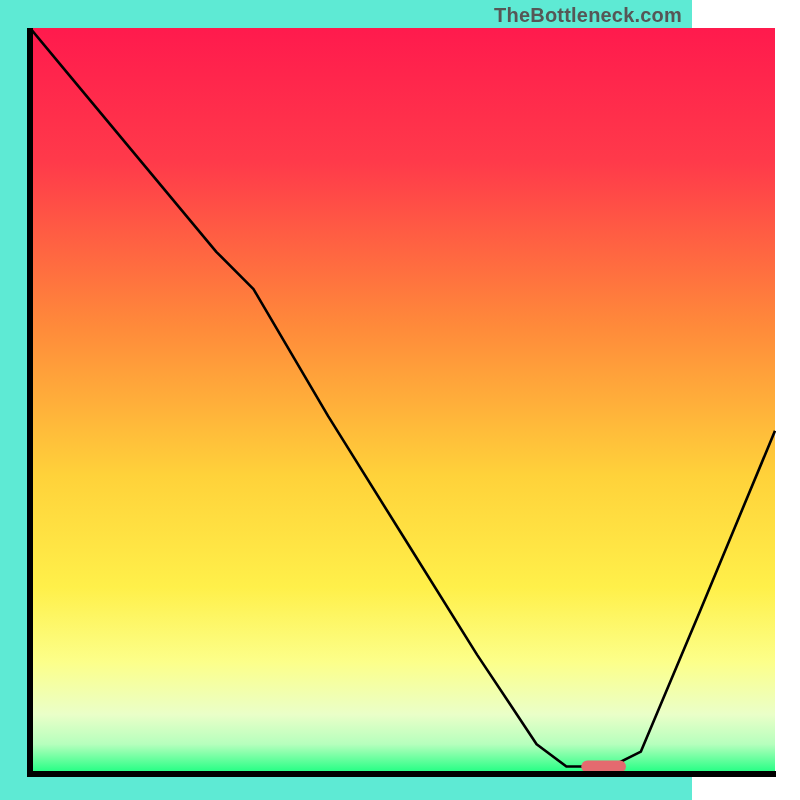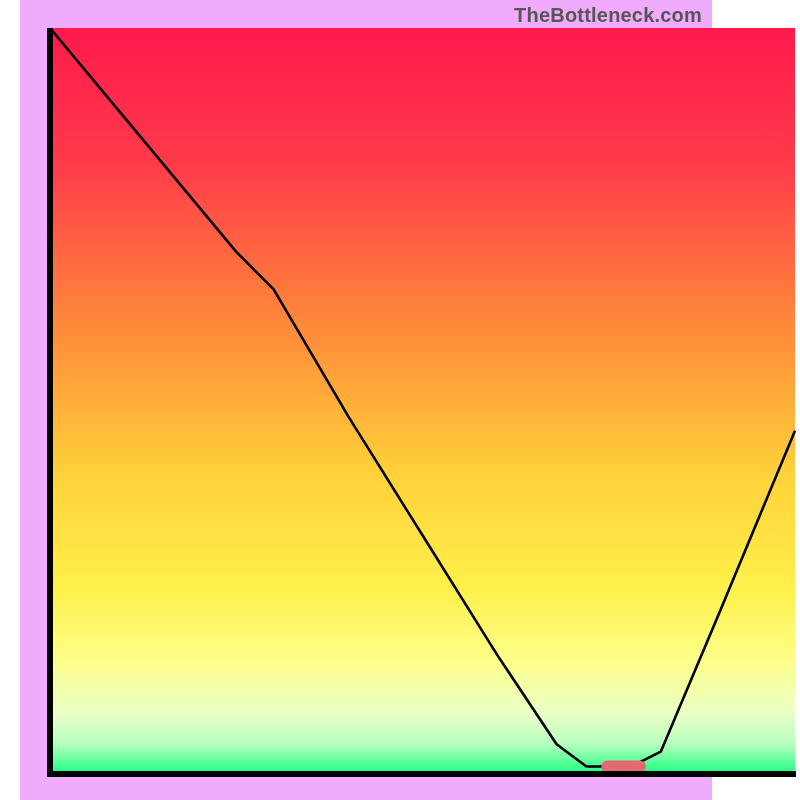--- a/index.html
+++ b/index.html
@@ -5,22 +5,21 @@
   body {
     margin: 0;
     padding: 0;
     background: #ffffff;
     font-family: Arial, Helvetica, sans-serif;
   }
   .stage {
     position: relative;
     width: 692px;
     height: 800px;
-    background: #f0abfc;
-    margin-left: 20px;
+    background: #5eead4;
   }
   .watermark {
     position: absolute;
     top: 4px;
     right: 10px;
     font-size: 20px;
     font-weight: 600;
     color: #565656;
     letter-spacing: 0.2px;
   }

